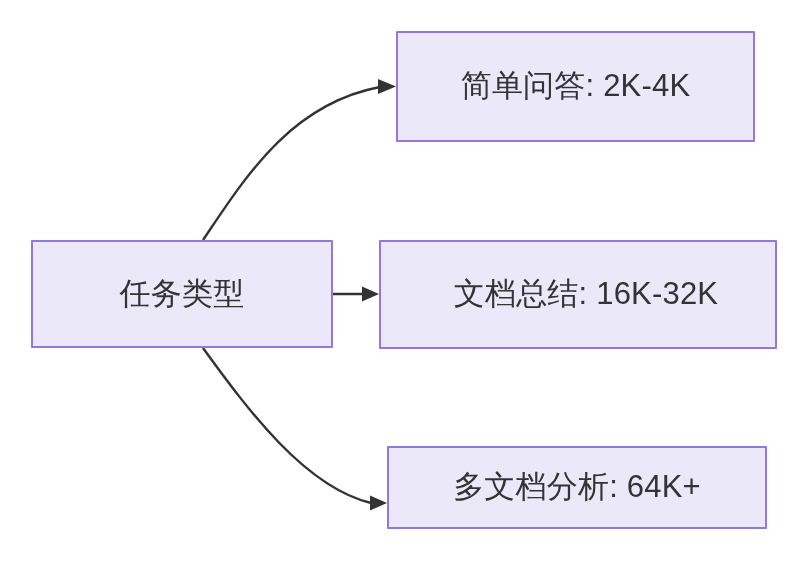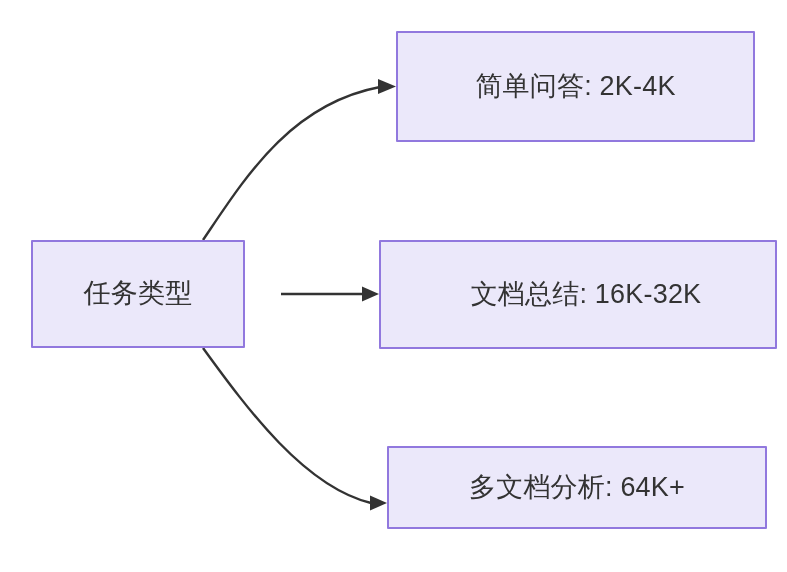--- a/index.html
+++ b/index.html
@@ -31,29 +31,29 @@
     background: #ebe8fa;
     border: 2px solid #9178de;
     border-radius: 1px;
     display: flex;
     align-items: center;
     justify-content: center;
     text-align: center;
   }
   .node-label {
     color: #333333;
-    font-size: 27px;
+    font-size: 31px;
     line-height: 1.25;
     letter-spacing: 0.2px;
     white-space: nowrap;
   }
   #node-source {
     left: 31px;
     top: 240px;
-    width: 214px;
+    width: 302px;
     height: 108px;
   }
   #node-target-0 {
     left: 396px;
     top: 31px;
     width: 359px;
     height: 111px;
   }
   #node-target-1 {
     left: 379px;

